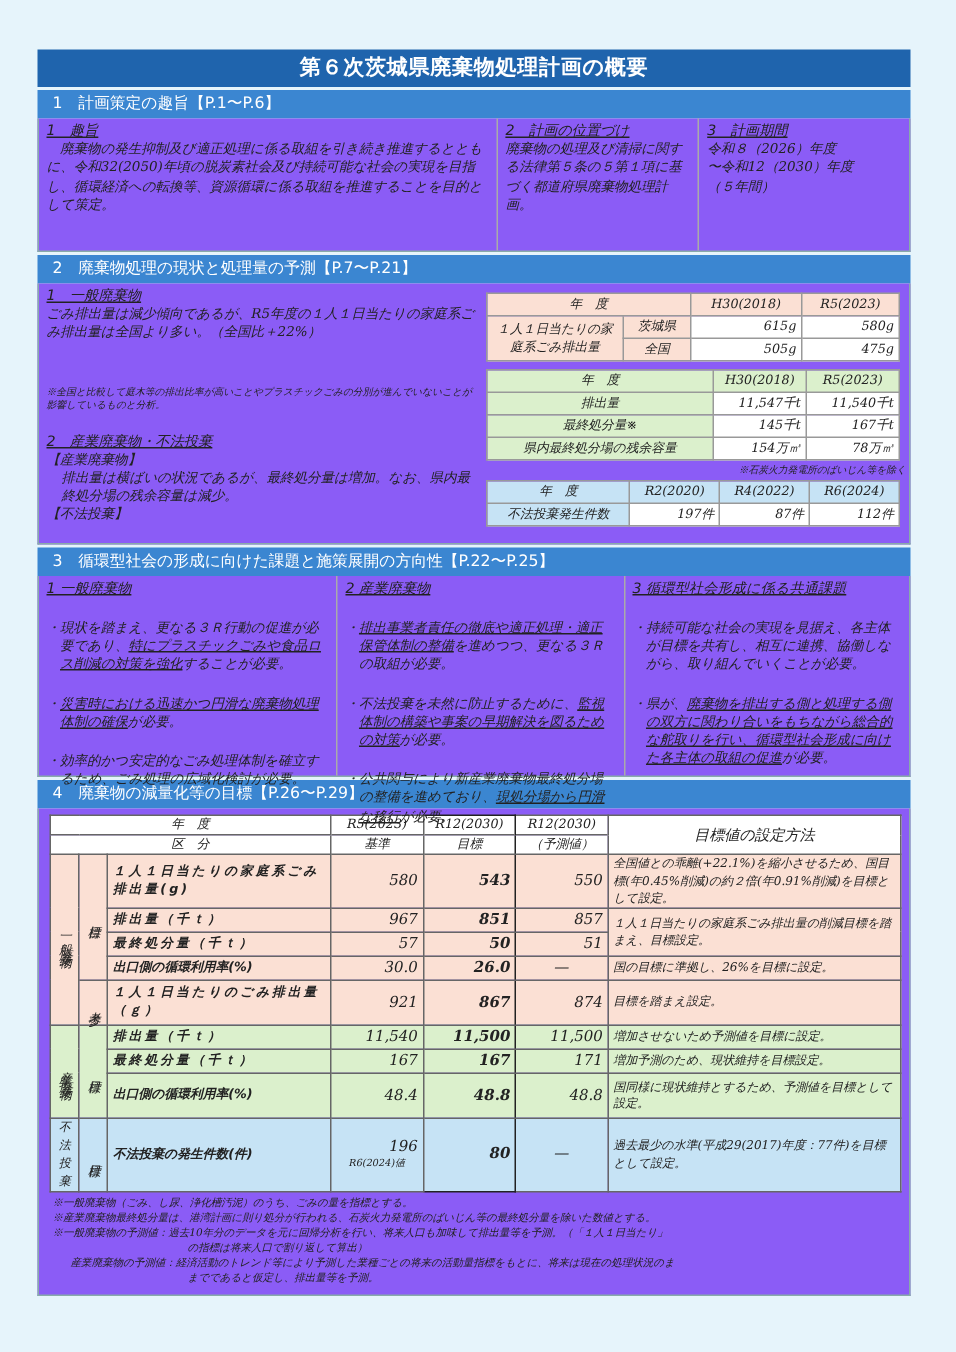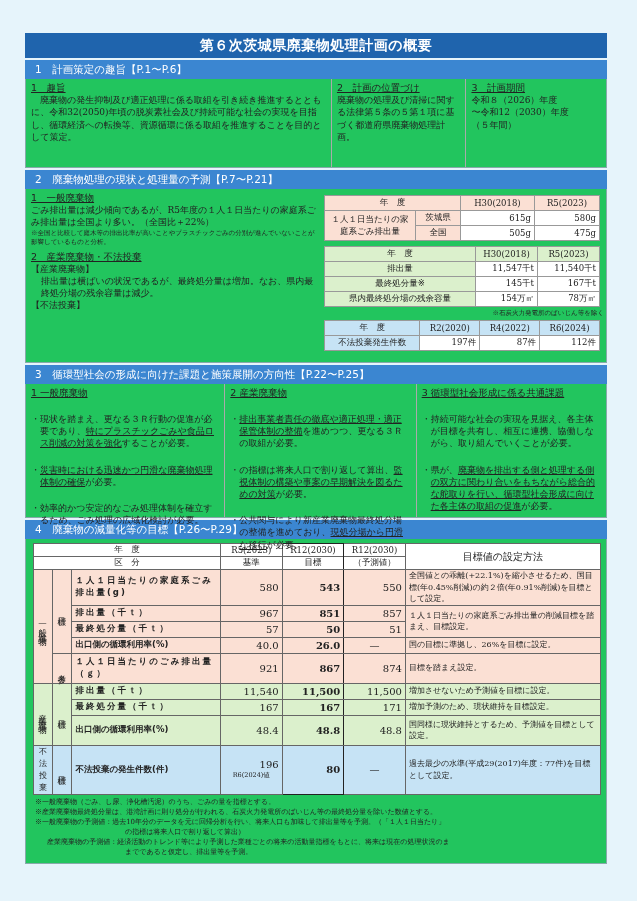--- a/index.html
+++ b/index.html
@@ -16,27 +16,27 @@
     font-family: "DejaVu Sans", "Liberation Sans", sans-serif;
     font-weight: bold; font-size: 14px; height: 25px; line-height: 25px;
     letter-spacing: 0.5px;
   }
   .sec-head {
     background: #3b86d1; color: #fff;
     font-family: "DejaVu Sans", "Liberation Sans", sans-serif;
     font-size: 10.5px; height: 19px; line-height: 19px; padding-left: 10px;
     margin-top: 2px;
   }
-  .sec-body { background: #22c55e; border: 1px solid #8aa; border-top: none; }
+  .sec-body { background: #8b5cf6; border: 1px solid #8aa; border-top: none; font-style: italic; }
   .sub-h {
     font-family: "DejaVu Sans", "Liberation Sans", sans-serif;
     font-size: 9.5px; text-decoration: underline; line-height: 12px;
   }
   .txt { font-size: 9px; line-height: 12.3px; }
-  .small { font-size: 6.5px; line-height: 9px; }
+  .small { font-size: 6.5px; line-height: 9px; margin-top: 28px; }
   .u { text-decoration: underline; }
 
   
   .s1 { display: flex; height: 88px; }
   .s1 > div { padding: 3px 5px; box-sizing: border-box; }
   .s1 .c1 { width: 307px; border-right: 1px solid #aaa; }
   .s1 .c2 { width: 135px; border-right: 1px solid #aaa; }
   .s1 .c3 { width: 140px; }
 
   
@@ -97,21 +97,21 @@
       <div class="txt">（５年間）</div>
     </div>
   </div>
 
   <div class="sec-head">2　廃棄物処理の現状と処理量の予測【P.7〜P.21】</div>
   <div class="sec-body s2">
     <div class="left">
       <div class="sub-h">1　一般廃棄物</div>
       <div class="txt">ごみ排出量は減少傾向であるが、R5年度の１人１日当たりの家庭系ごみ排出量は全国より多い。（全国比＋22%）</div>
       <div class="small">※全国と比較して庭木等の排出比率が高いことやプラスチックごみの分別が進んでいないことが影響しているものと分析。</div>
-      <div class="sub-h" style="margin-top:4px">2　産業廃棄物・不法投棄</div>
+      <div class="sub-h" style="margin-top:14px">2　産業廃棄物・不法投棄</div>
       <div class="txt gothic">【産業廃棄物】</div>
       <div class="txt" style="padding-left:10px">排出量は横ばいの状況であるが、最終処分量は増加。なお、県内最終処分場の残余容量は減少。</div>
       <div class="txt gothic">【不法投棄】</div>
     </div>
     <div class="right">
       <table class="t2" style="width:276px">
         <tbody>
             <tr class="pink">
           <td class="hd gothic" colspan="2">年　度</td>
           <td class="hd">H30(2018)</td>
@@ -181,21 +181,21 @@
       <ul>
         <li><span>・現状を踏まえ、更なる３Ｒ行動の促進が必要であり、</span><span class="u">特にプラスチックごみや食品ロス削減の対策を強化</span><span>することが必要。</span></li>
         <li><span>・</span><span class="u">災害時における迅速かつ円滑な廃棄物処理体制の確保</span><span>が必要。</span></li>
         <li><span>・効率的かつ安定的なごみ処理体制を確立するため、ごみ処理の広域化検討が必要。</span></li>
       </ul>
     </div>
     <div class="c2">
       <div class="sub-h">2 産業廃棄物</div>
       <ul>
         <li><span>・</span><span class="u">排出事業者責任の徹底や適正処理・適正保管体制の整備</span><span>を進めつつ、更なる３Ｒの取組が必要。</span></li>
-        <li><span>・の指標は将来人口で割り返して算出、</span><span class="u">監視体制の構築や事案の早期解決を図るための対策</span><span>が必要。</span></li>
+        <li><span>・不法投棄を未然に防止するために、</span><span class="u">監視体制の構築や事案の早期解決を図るための対策</span><span>が必要。</span></li>
         <li><span>・公共関与により新産業廃棄物最終処分場の整備を進めており、</span><span class="u">現処分場から円滑な移行</span><span>が必要。</span></li>
       </ul>
     </div>
     <div class="c3">
       <div class="sub-h">3 循環型社会形成に係る共通課題</div>
       <ul>
         <li><span>・持続可能な社会の実現を見据え、各主体が目標を共有し、相互に連携、協働しながら、取り組んでいくことが必要。</span></li>
         <li><span>・県が、</span><span class="u">廃棄物を排出する側と処理する側の双方に関わり合いをもちながら総合的な舵取りを行い、循環型社会形成に向けた各主体の取組の促進</span><span>が必要。</span></li>
       </ul>
     </div>
@@ -236,21 +236,21 @@
         <td class="meth" rowspan="2">１人１日当たりの家庭系ごみ排出量の削減目標を踏まえ、目標設定。</td>
       </tr>
       <tr class="pink" style="height:16px">
         <td class="lbl">最終処分量（千ｔ）</td>
         <td class="num">57</td>
         <td class="num bold tgt">50</td>
         <td class="num">51</td>
       </tr>
       <tr class="pink" style="height:16px">
         <td class="lbl" style="letter-spacing:0">出口側の循環利用率(%)</td>
-        <td class="num">40.0</td>
+        <td class="num">30.0</td>
         <td class="num bold tgt">26.0</td>
         <td class="num" style="text-align:center">—</td>
         <td class="meth">国の目標に準拠し、26%を目標に設定。</td>
       </tr>
       <tr class="pink" style="height:30px">
         <td class="vt" style="writing-mode:vertical-rl">参考</td>
         <td class="lbl">１人１日当たりのごみ排出量（ｇ）</td>
         <td class="num">921</td>
         <td class="num bold tgt">867</td>
         <td class="num">874</td>

